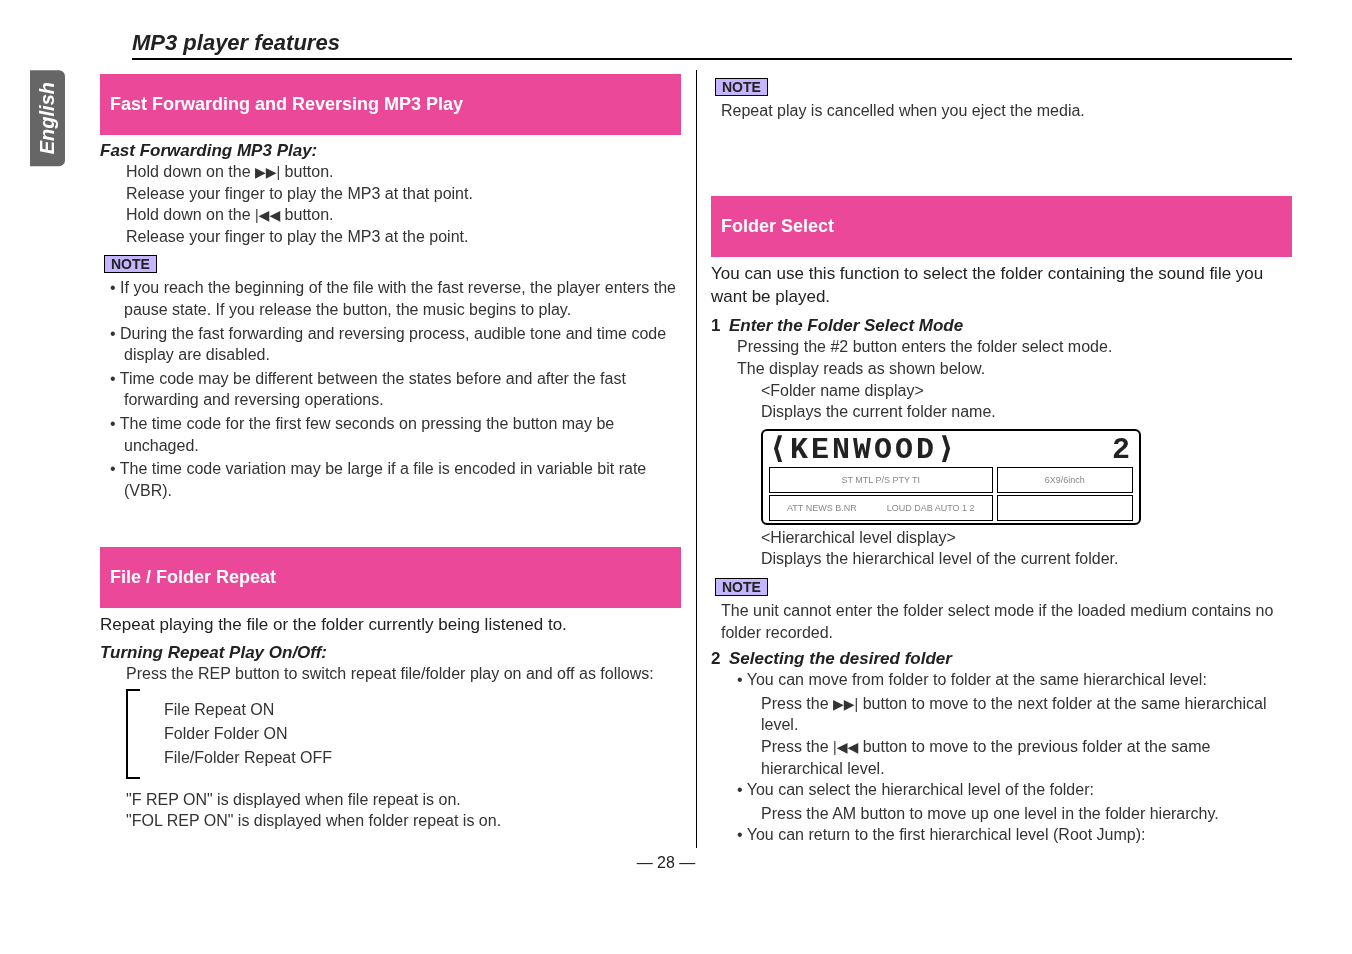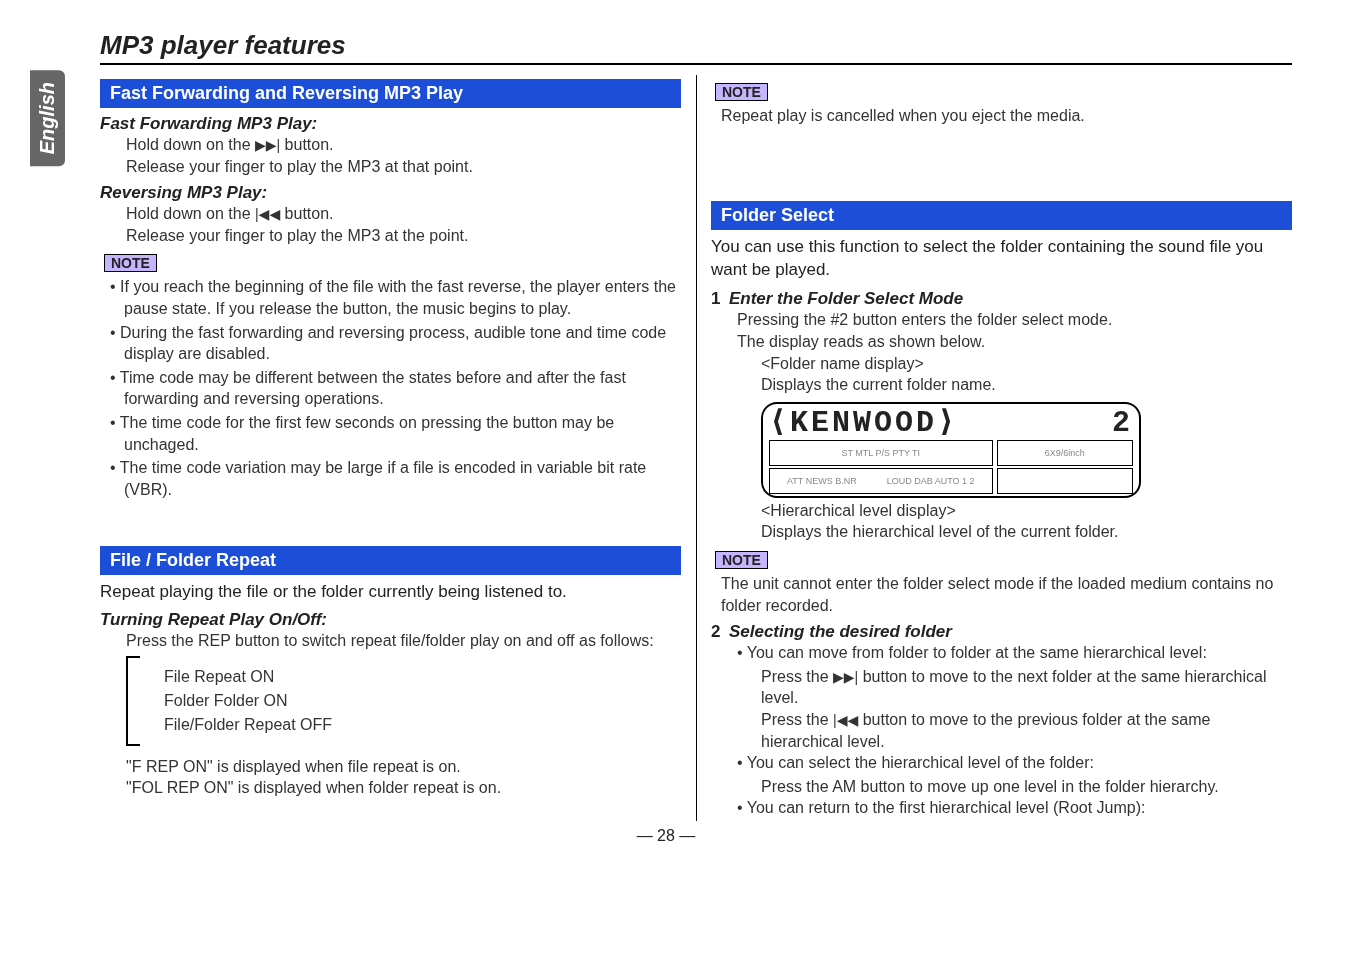--- a/index.html
+++ b/index.html
@@ -20,48 +20,48 @@
     color: #fff;
     font-weight: bold;
     font-style: italic;
     writing-mode: vertical-rl;
     transform: rotate(180deg);
     padding: 12px 6px;
     border-radius: 6px 0 0 6px;
     font-size: 20px;
   }
   .page-title {
-    font-size: 26px;
+    font-size: 22px;
     font-weight: bold;
     font-style: italic;
     border-bottom: 2px solid #000;
     padding-bottom: 2px;
     margin-bottom: 10px;
-    margin-left: 60px;
+    margin-left: 92px;
   }
   .columns {
     display: flex;
     gap: 30px;
     margin-left: 60px;
   }
   .col { flex: 1; position: relative; }
   .vrule {
     position: absolute;
     left: -15px;
     top: 0;
     bottom: 0;
     width: 1px;
     background: #000;
   }
   .section-header {
-    background: #1d4ed8;
+    background: #ec4899;
     color: #fff;
     font-weight: bold;
     font-size: 18px;
-    padding: 4px 10px;
+    padding: 20px 10px;
     margin-top: 4px;
     margin-bottom: 6px;
   }
   .sub-bold-it {
     font-weight: bold;
     font-style: italic;
     font-size: 17px;
     margin-top: 6px;
   }
   .body-text { font-size: 16px; line-height: 1.35; color: #333; }
@@ -75,21 +75,21 @@
     font-size: 14px;
     margin: 8px 0 4px 4px;
     background: #c4b5fd;
   }
   ul.bullets { list-style: none; margin-left: 10px; }
   ul.bullets li { text-indent: -14px; padding-left: 14px; font-size: 16px; line-height: 1.35; color: #333; margin-bottom: 2px;}
   ul.bullets li::before { content: "• "; }
   .step-num { font-weight: bold; font-size: 17px; margin-right: 4px; }
   .lcd-box {
     border: 2px solid #000;
-    border-radius: 16px;
+    border-radius: 6px;
     margin: 6px 0 2px 50px;
     width: 380px;
     padding: 4px 6px 2px 6px;
   }
   .lcd-upper {
     font-family: "Courier New", monospace;
     font-size: 30px;
     letter-spacing: 3px;
     font-weight: bold;
     line-height: 1;
@@ -124,21 +124,20 @@
 
   <div class="col">
     <div class="section-header">Fast Forwarding and Reversing MP3 Play</div>
 
     <div class="sub-bold-it">Fast Forwarding MP3 Play:</div>
     <div class="body-text indent1">
       <span>Hold down on the </span><span class="fwd-icon">▶▶|</span><span> button.</span>
     </div>
     <div class="body-text indent1">Release your finger to play the MP3 at that point.</div>
 
-    <div class="sub-bold-it">Reversing MP3 Play:</div>
     <div class="body-text indent1">
       <span>Hold down on the </span><span class="rew-icon">|◀◀</span><span> button.</span>
     </div>
     <div class="body-text indent1">Release your finger to play the MP3 at the point.</div>
 
     <div class="note-box">NOTE</div>
     <ul class="bullets">
       <li>If you reach the beginning of the file with the fast reverse, the player enters the pause state. If you release the button, the music begins to play.</li>
       <li>During the fast forwarding and reversing process, audible tone and time code display are disabled.</li>
       <li>Time code may be different between the states before and after the fast forwarding and reversing operations.</li>

